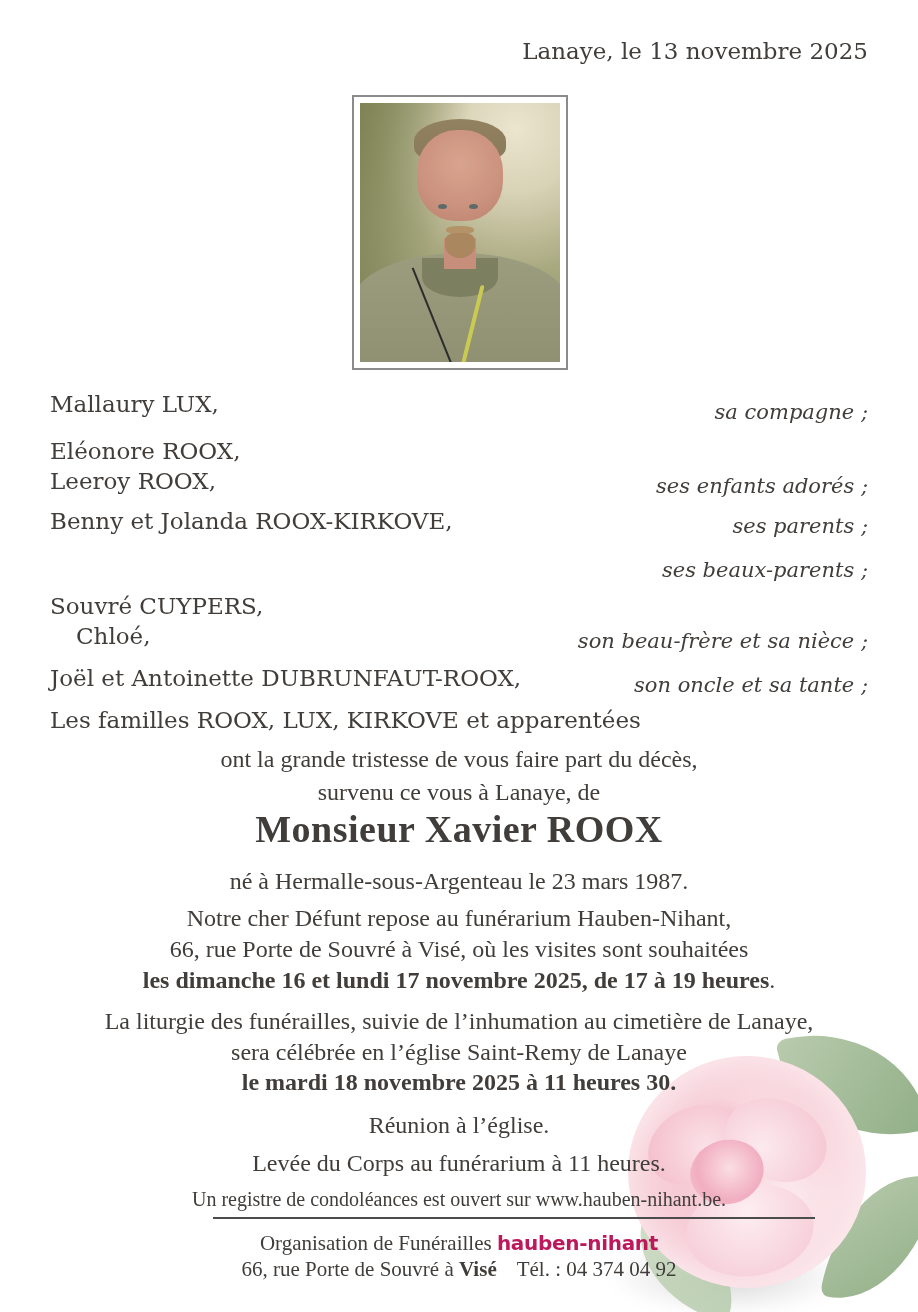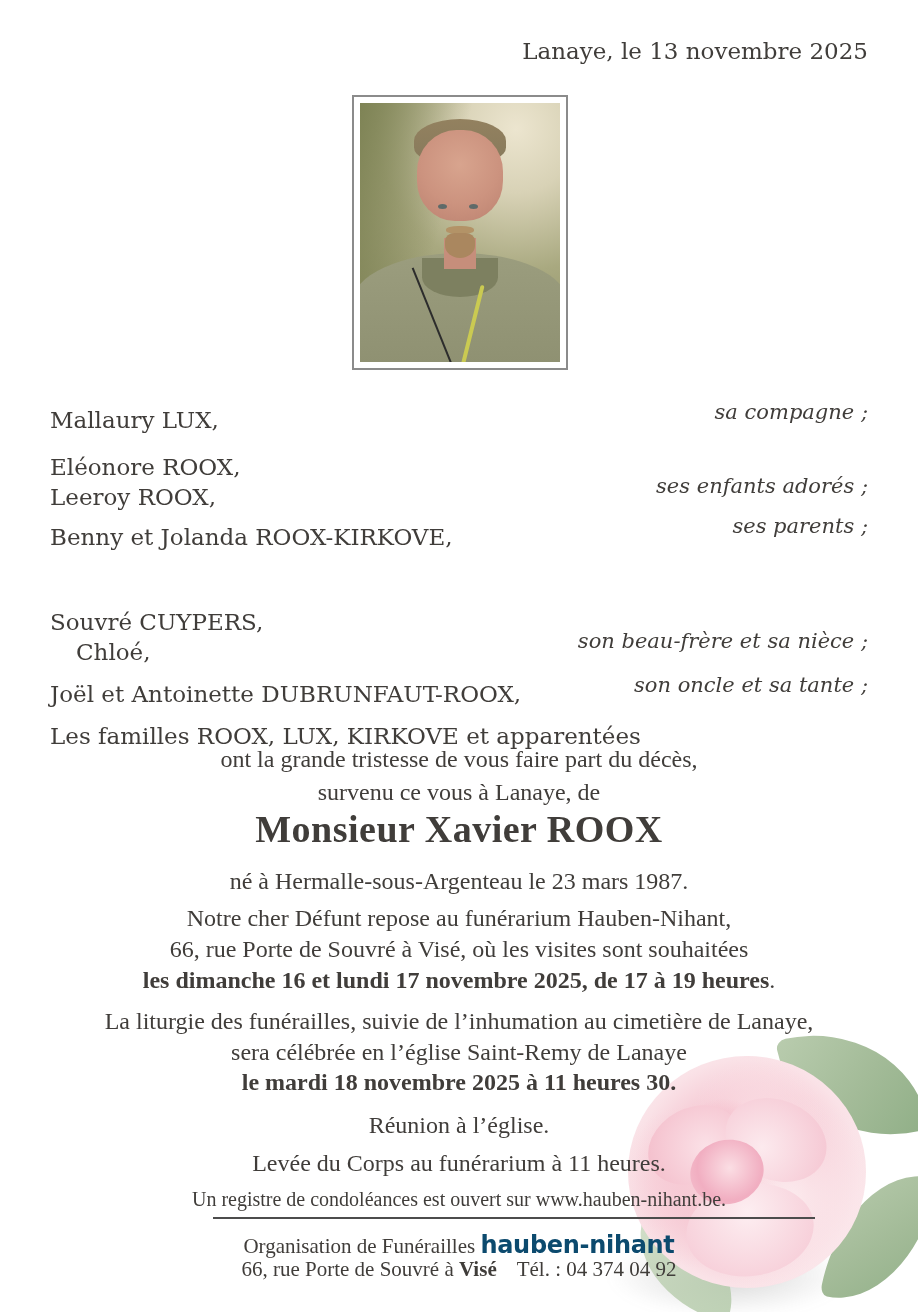--- a/index.html
+++ b/index.html
@@ -5,31 +5,31 @@
   :root{ --ink:#403d3a; }
   html,body{ margin:0; padding:0; background:#e9e9e9; }
   #page{
     position:relative; width:918px; height:1312px; margin:0 auto;
     background:#ffffff; overflow:hidden;
     font-family:"Liberation Serif", serif; color:var(--ink);
   }
   
   .abs{ position:absolute; z-index:2; }
   .date{ top:38px; right:50px; font-family:"DejaVu Serif", serif; font-size:23px; }
-  .name{ font-family:"DejaVu Serif", serif; font-size:23px; white-space:nowrap;margin-top:16px; }
+  .name{ font-family:"DejaVu Serif", serif; font-size:23px; white-space:nowrap; }
   .rel{ right:50px; font-family:"DejaVu Serif", serif; font-style:italic;
         font-size:21px; text-align:right; white-space:nowrap; }
   .cline{ left:0; width:918px; text-align:center; font-size:24px; white-space:nowrap; }
   .narrow{ font-family:Liberation Serif, serif;text-align:center; }
   .bold{ font-weight:700; }
   .deceased{ font-size:38px; font-weight:700; letter-spacing:.5px; }
   .small{ font-size:20px; }
   .footer-line{ font-size:21px; }
   .logo-font{ font-family:"DejaVu Sans", sans-serif; font-weight:700;
-              font-size:24px; letter-spacing:-.3px; color:#0c4a6e; }
+              font-size:20px; letter-spacing:-.3px; color:#be185d; }
   .city-bold{ font-weight:700; }
   .phone-gap{ margin-left:20px; }
   .divider{ position:absolute; z-index:2; left:213px; top:1217px; width:602px;
             height:2px; background:#4c4c4c; }
   
   .photo-frame{
     position:absolute; z-index:2; left:352px; top:95px;
     width:200px; height:259px; border:2px solid #8b8b8b;
     padding:6px; background:#fff;
   }
@@ -133,20 +133,21 @@
   <div class="abs name" style="left:50px; top:468px;">Leeroy ROOX,</div>
   <div class="abs name" style="left:50px; top:508px;">Benny et Jolanda ROOX-KIRKOVE,</div>
   <div class="abs name" style="left:50px; top:593px;">Souvré CUYPERS,</div>
   <div class="abs name" style="left:76px; top:623px;">Chloé,</div>
   <div class="abs name" style="left:50px; top:665px;">Joël et Antoinette DUBRUNFAUT-ROOX,</div>
   <div class="abs name" style="left:50px; top:707px;">Les familles ROOX, LUX, KIRKOVE et apparentées</div>
 
   <div class="abs rel" style="top:400px;margin-left:39px;">sa compagne ;</div>
   <div class="abs rel" style="top:474px;">ses enfants adorés ;</div>
   <div class="abs rel" style="top:514px;">ses parents ;</div>
+  <div class="abs rel" style="top:558px;">ses beaux-parents ;</div>
   <div class="abs rel" style="top:629px;">son beau-frère et sa nièce ;</div>
   <div class="abs rel" style="top:673px;">son oncle et sa tante ;</div>
 
   <div class="abs cline narrow" style="top:746px;">ont la grande tristesse de vous faire part du décès,</div>
   <div class="abs cline narrow" style="top:779px;">survenu ce vous à Lanaye, de</div>
   <div class="abs cline narrow deceased" style="top:807px;">Monsieur Xavier ROOX</div>
   <div class="abs cline narrow" style="top:868px;">né à Hermalle-sous-Argenteau le 23 mars 1987.</div>
 
   <div class="abs cline narrow" style="top:905px;">Notre cher Défunt repose au funérarium Hauben-Nihant,</div>
   <div class="abs cline narrow" style="top:936px;">66, rue Porte de Souvré à Visé, où les visites sont souhaitées</div>

